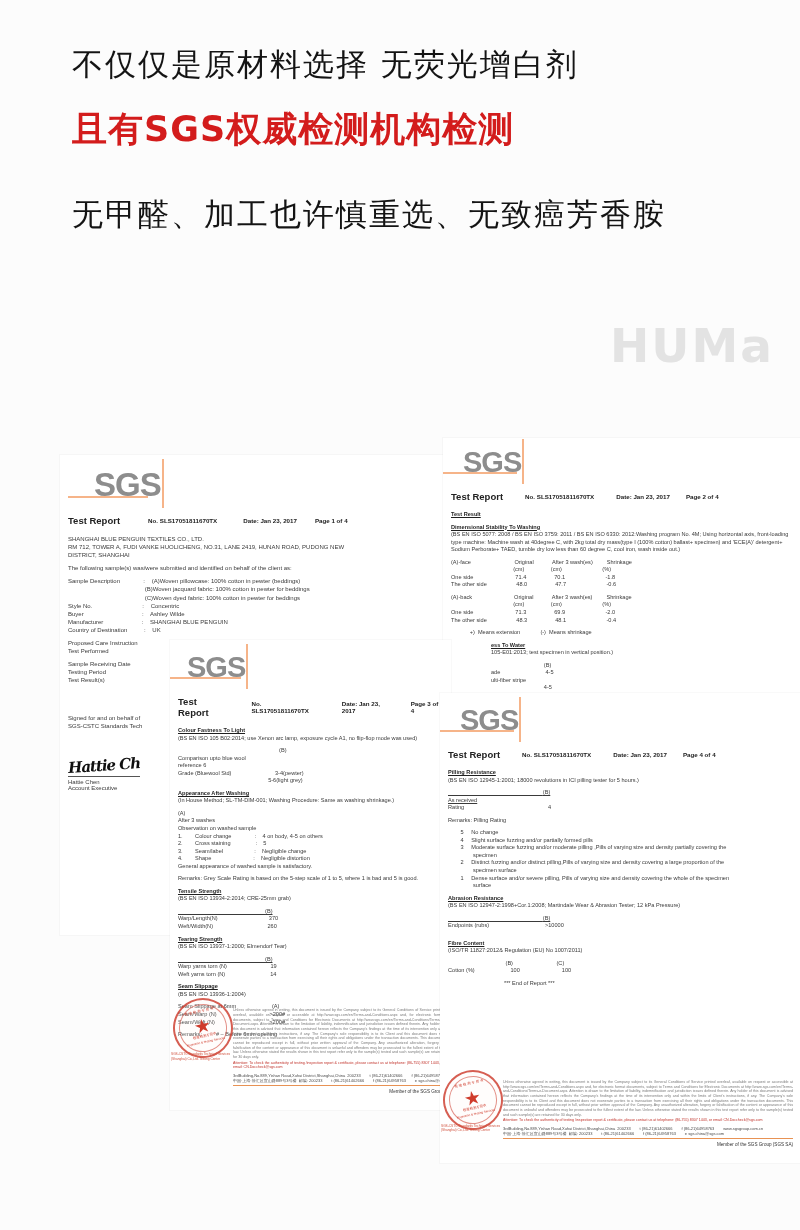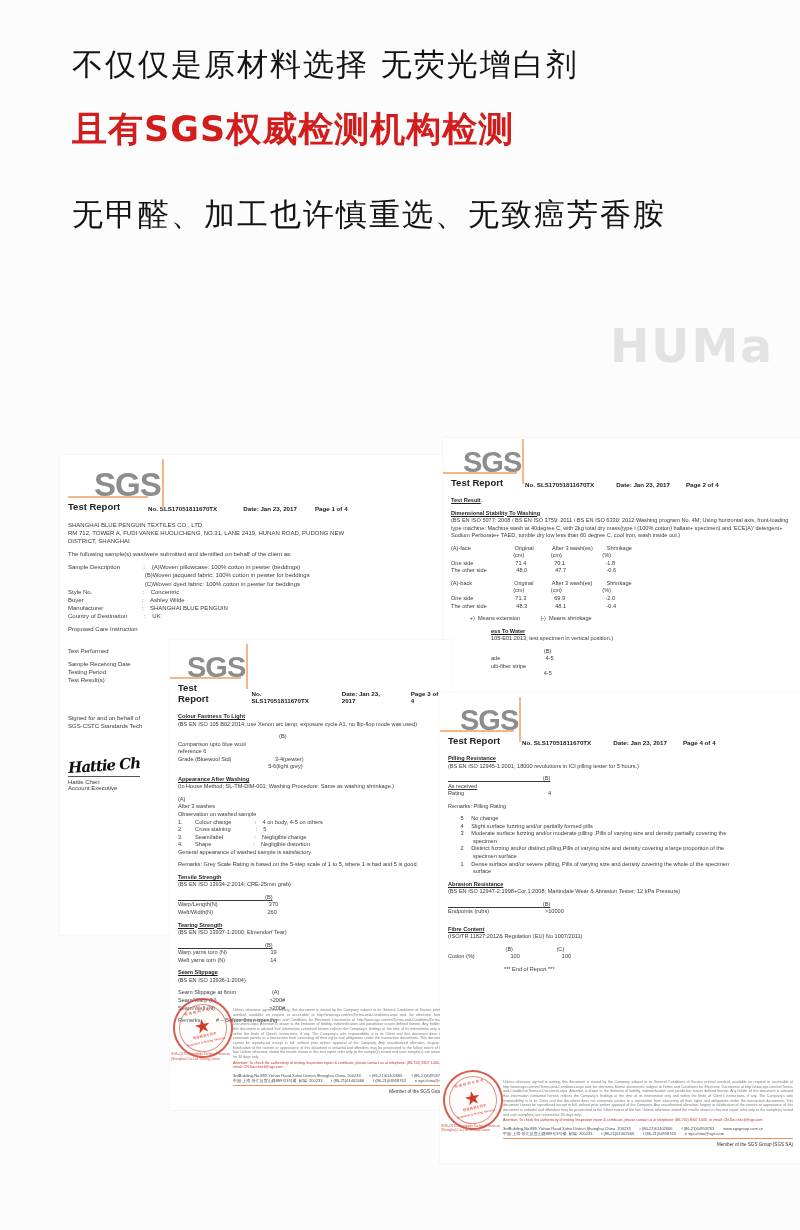--- a/index.html
+++ b/index.html
@@ -28,21 +28,21 @@
   .sgs{position:relative;display:inline-block;font-weight:700;color:#8d8d8d;
        letter-spacing:-1px;line-height:1;font-family:"Liberation Sans",sans-serif;}
   .sgs:before{content:"";position:absolute;left:-26px;bottom:3px;width:80px;height:2px;background:#f6b489;}
   .sgs:after{content:"";position:absolute;right:-3px;top:-9px;bottom:-7px;width:2px;background:#f6b489;}
   .logo-row{padding-top:13px;}
   .r1 .logo-row{padding-left:34px;} .r1 .sgs{font-size:33px;}
   .r2 .logo-row{padding-left:20px;padding-top:10px;} .r2 .sgs{font-size:29px;}
   .r3 .logo-row{padding-left:17px;} .r3 .sgs{font-size:29px;}
   .r4 .logo-row{padding-left:20px;} .r4 .sgs{font-size:29px;}
 
-  .rep-head{display:flex;align-items:flex-end;margin-top:0;padding:0 8px;color:#222;}
+  .rep-head{display:flex;align-items:center;margin-top:14px;padding:0 8px;color:#222;}
   .rh-title{font-weight:bold;font-size:9.5px;}
   .rh-no,.rh-date,.rh-page{font-weight:bold;font-size:6.2px;}
   .r1 .rh-no{margin-left:28px;} .r1 .rh-date{margin-left:26px;} .r1 .rh-page{margin-left:18px;}
   .r2 .rh-no,.r3 .rh-no,.r4 .rh-no{margin-left:22px;}
   .r2 .rh-date,.r3 .rh-date,.r4 .rh-date{margin-left:22px;}
   .r2 .rh-page,.r3 .rh-page,.r4 .rh-page{margin-left:16px;}
 
   .body{padding:9px 8px 0 8px;}
   .ln{white-space:pre-wrap;font-size:5.6px;line-height:1.35;color:#3a3a3a;}
   .r1 .ln{font-size:6px;}

